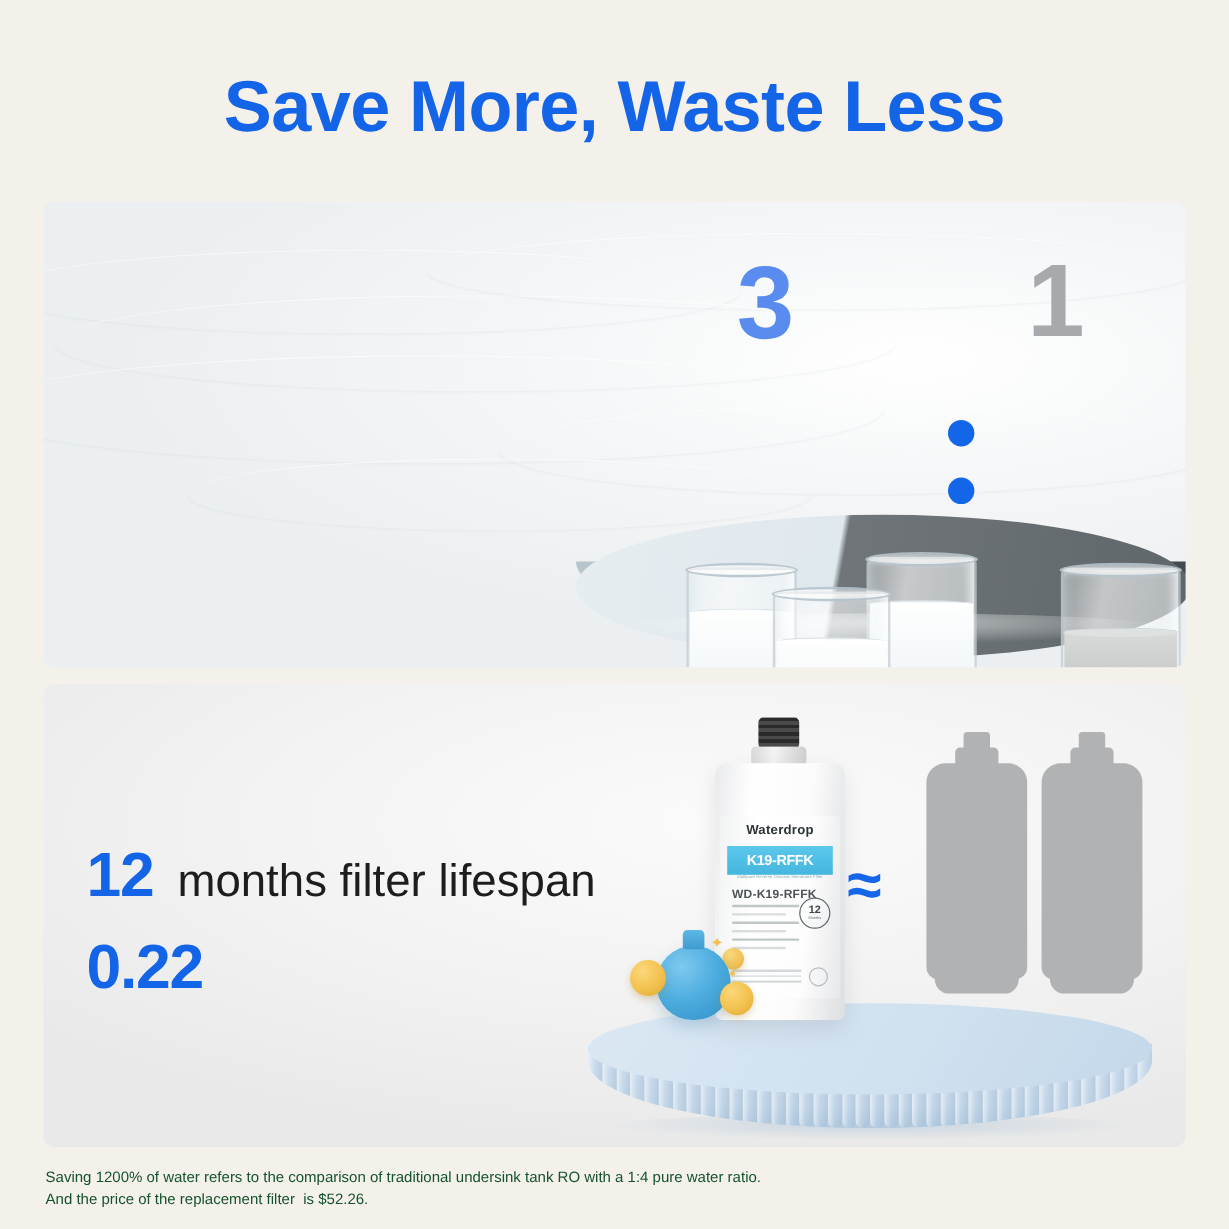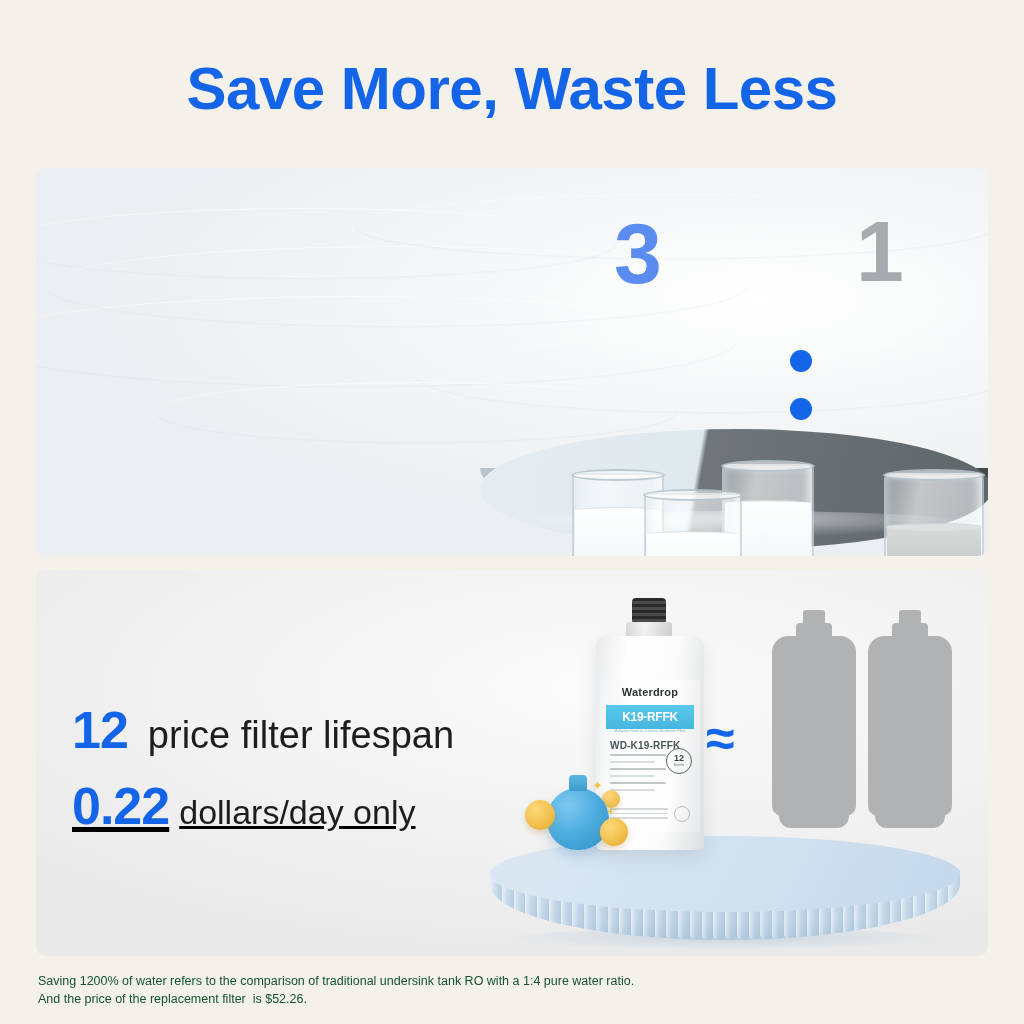--- a/index.html
+++ b/index.html
@@ -56,21 +56,21 @@
   .stat-lab { color:#1d1d1f; font-weight:300; }
 
   #stats-one .stat-row:nth-child(1) .stat-num { font-size:50px; }
   #stats-one .stat-row:nth-child(1) .stat-lab { font-size:38px; margin-left:22px; }
   #stats-one .stat-row:nth-child(2) { margin-top:10px; }
   #stats-one .stat-row:nth-child(2) .stat-num { font-size:52px; }
   #stats-one .stat-row:nth-child(2) .stat-lab { font-size:38px; margin-left:16px; }
 
   #stats-two .stat-row:nth-child(1) .stat-num { font-size:52px; }
   #stats-two .stat-row:nth-child(1) .stat-lab { font-size:38px; margin-left:20px; }
-  #stats-two .stat-row:nth-child(2) { margin-top:16px;text-decoration:underline; }
+  #stats-two .stat-row:nth-child(2) { margin-top:16px; }
   #stats-two .stat-row:nth-child(2) .stat-num { font-size:52px; }
   #stats-two .stat-row:nth-child(2) .stat-lab { font-size:34px; margin-left:10px; }
 
   
   .big-numeral {
     position:absolute; z-index:7; font-size:86px; font-weight:bold;
     line-height:1; letter-spacing:-2px;
   }
   #numeral-three { left:614px; top:210px; color:#5A8CEF; }
   #numeral-one   { left:856px; top:208px; color:#A7A9AC; }
@@ -463,25 +463,24 @@
     <div class="knot"></div>
   </div>
   <div class="coin" id="coin-left"></div>
   <div class="coin" id="coin-right"></div>
   <div class="sparkle" id="sparkle-a">✦</div>
   <div class="sparkle" id="sparkle-b">✦</div>
 
   <div class="stats" id="stats-two">
     <div class="stat-row">
       <span class="stat-num">12</span>
-      <span class="stat-lab">price filter lifespan</span>
+      <span class="stat-lab">months filter lifespan</span>
     </div>
     <div class="stat-row">
       <span class="stat-num">0.22</span>
-      <span class="stat-lab">dollars/day only</span>
     </div>
   </div>
 
   <div class="disclaimer">
     <div>Saving 1200% of water refers to the comparison of traditional undersink tank RO with a 1:4 pure water ratio.</div>
     <div>And the price of the replacement filter  is $52.26.</div>
   </div>
 
 </div>
 

